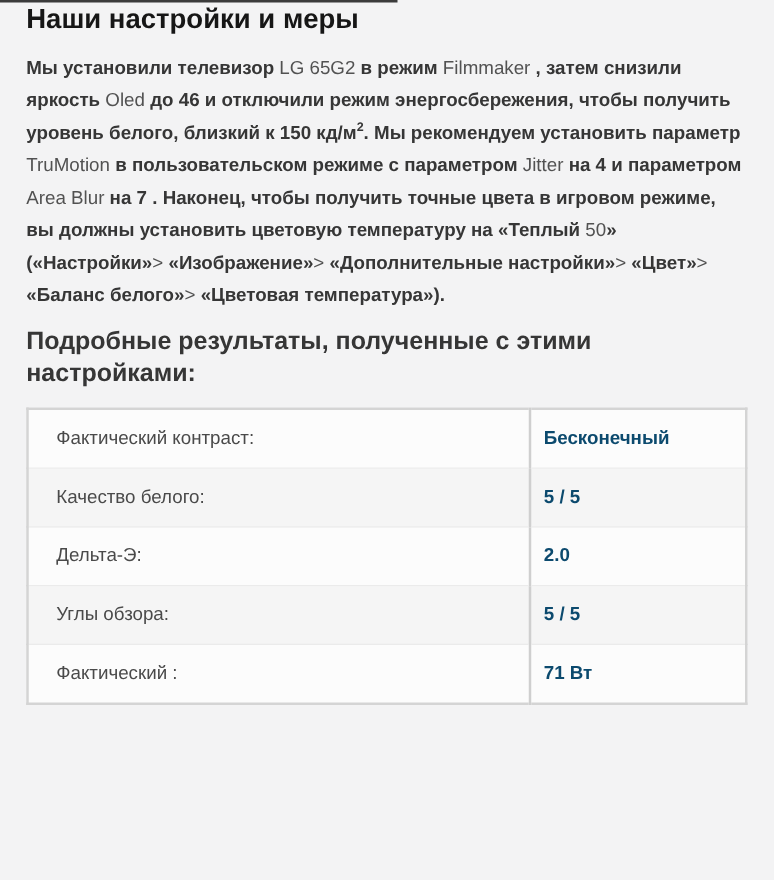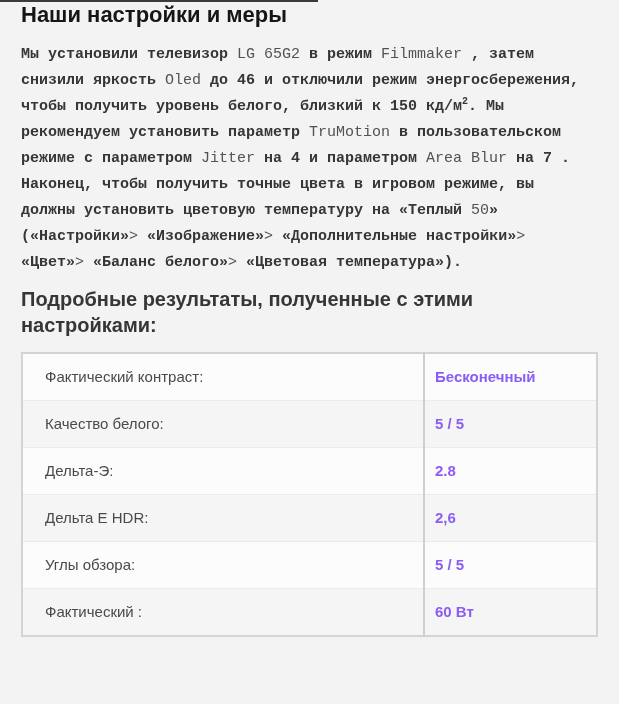--- a/index.html
+++ b/index.html
@@ -34,21 +34,20 @@
     font-weight: bold;
     color: #161616;
   }
   p.intro {
     margin: 0 0 10px 0;
     max-width: 575px;
     font-size: 15px;
     line-height: 26px;
     font-weight: bold;
     color: #363636;
-    font-family: Liberation Mono, monospace;
   }
   .seg-reg {
     font-weight: normal;
     color: #525252;
   }
   p.intro sup, td sup {
     font-size: 10px;
     line-height: 0;
   }
   p.note {
@@ -76,21 +75,21 @@
     background: #f5f5f5;
   }
   table.results tr + tr td {
     border-top: 1px solid #ebebeb;
   }
   table.results td.val {
     border-left: 2px solid #cfcfcf;
     width: 173px;
     padding-left: 10px;
     font-weight: bold;
-    color: #8b5cf6;
+    color: #0c4a6e;
   }
 </style>
 </head>
 <body>
 
 <div class="page">
   <div class="top-crop-line"></div>
   <h2 class="section-heading">Наши настройки и меры</h2>
   <p class="intro"><span>Мы установили телевизор </span><span class="seg-reg">LG 65G2</span><span> в режим </span><span class="seg-reg">Filmmaker</span><span> , затем снизили яркость </span><span class="seg-reg">Oled</span><span> до 46 и отключили режим энергосбережения, чтобы получить уровень белого, близкий к 150 кд/м</span><sup>2</sup><span>. Мы рекомендуем установить параметр </span><span class="seg-reg">TruMotion</span><span> в пользовательском режиме с параметром </span><span class="seg-reg">Jitter</span><span> на 4 и параметром </span><span class="seg-reg">Area Blur</span><span> на 7 . Наконец, чтобы получить точные цвета в игровом режиме, вы должны установить цветовую температуру на «Теплый </span><span class="seg-reg">50</span><span>» («Настройки»</span><span class="seg-reg">&gt; </span><span>«Изображение»</span><span class="seg-reg">&gt; </span><span>«Дополнительные настройки»</span><span class="seg-reg">&gt; </span><span>«Цвет»</span><span class="seg-reg">&gt; </span><span>«Баланс белого»</span><span class="seg-reg">&gt; </span><span>«Цветовая температура»).</span></p>
   <p class="note">Подробные результаты, полученные с этими настройками:</p>
@@ -99,29 +98,25 @@
         <tr>
           <td>Фактический контраст:</td>
           <td class="val">Бесконечный</td>
         </tr>
         <tr>
           <td>Качество белого:</td>
           <td class="val">5 / 5</td>
         </tr>
         <tr>
           <td>Дельта-Э:</td>
-          <td class="val">2.8</td>
-        </tr>
-        <tr>
-          <td>Дельта E HDR:</td>
-          <td class="val">2,6</td>
+          <td class="val">2.0</td>
         </tr>
         <tr>
           <td>Углы обзора:</td>
           <td class="val">5 / 5</td>
         </tr>
         <tr>
           <td>Фактический :</td>
-          <td class="val">60 Вт</td>
+          <td class="val">71 Вт</td>
         </tr>
       </tbody>
   </table>
 </div>
 
 </body></html>

